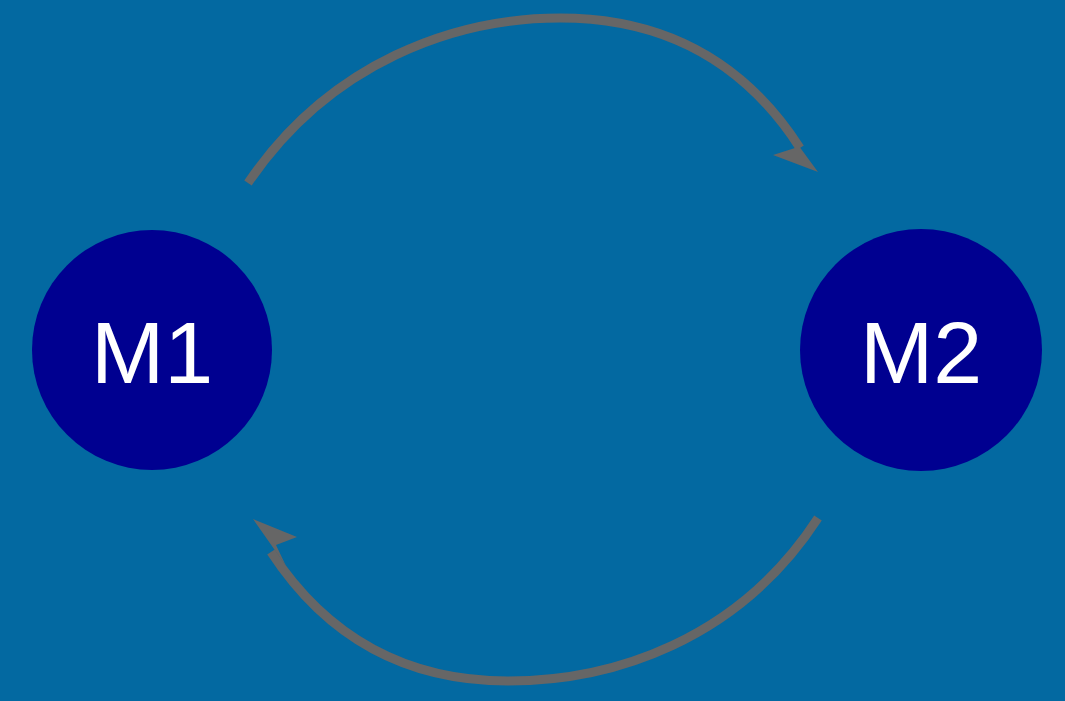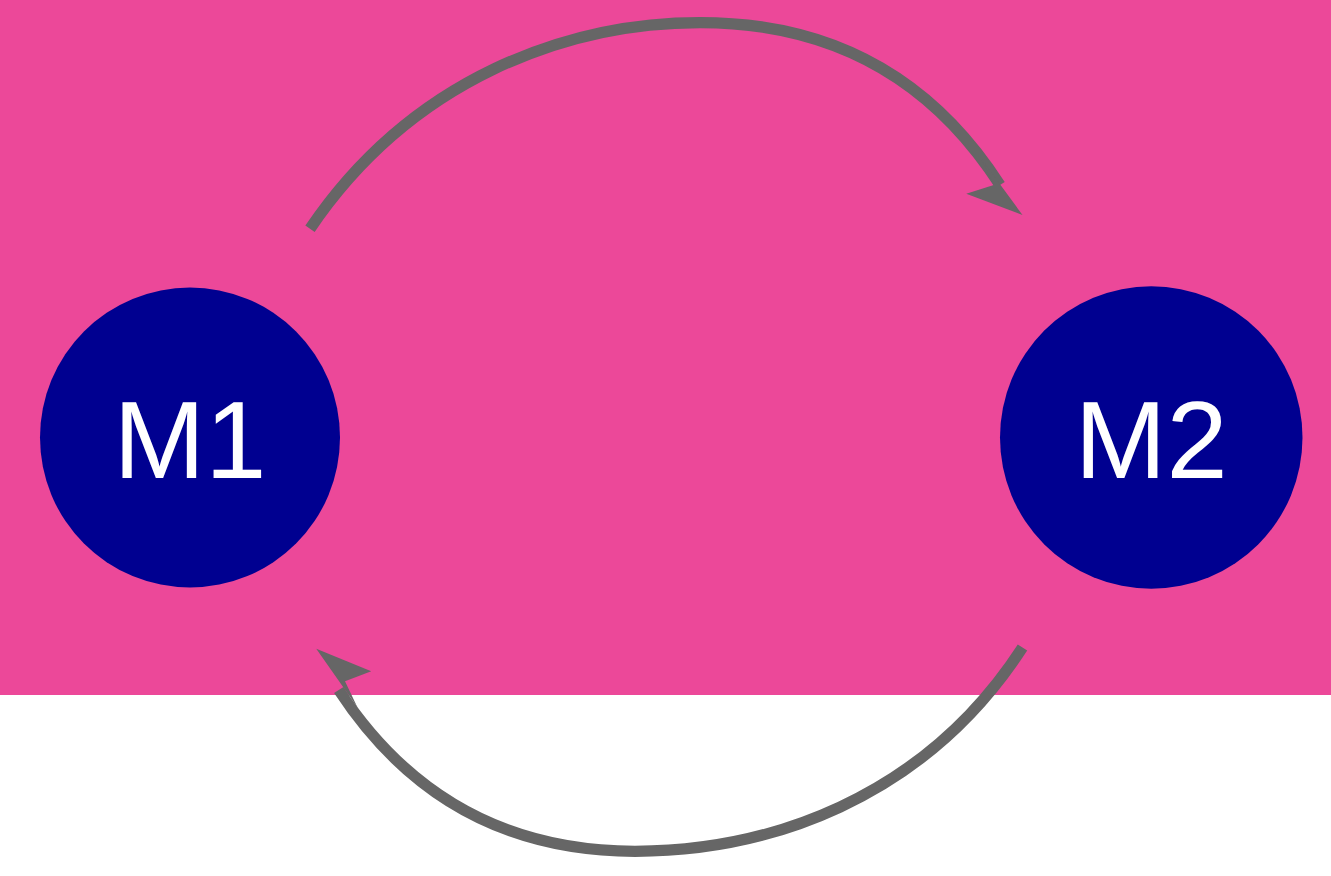--- a/index.html
+++ b/index.html
@@ -9,22 +9,22 @@
   }
   body {
     width: 1065px;
     height: 701px;
     overflow: hidden;
     font-family: "Liberation Sans", sans-serif;
   }
   #diagram-canvas {
     position: relative;
     width: 1065px;
-    height: 556px;
-    background: #ec4899;
+    height: 701px;
+    background: #0369a1;
   }
   #diagram-svg {
     position: absolute;
     top: 0;
     left: 0;
     width: 1065px;
     height: 701px;
     display: block;
   }
   .node-label {

